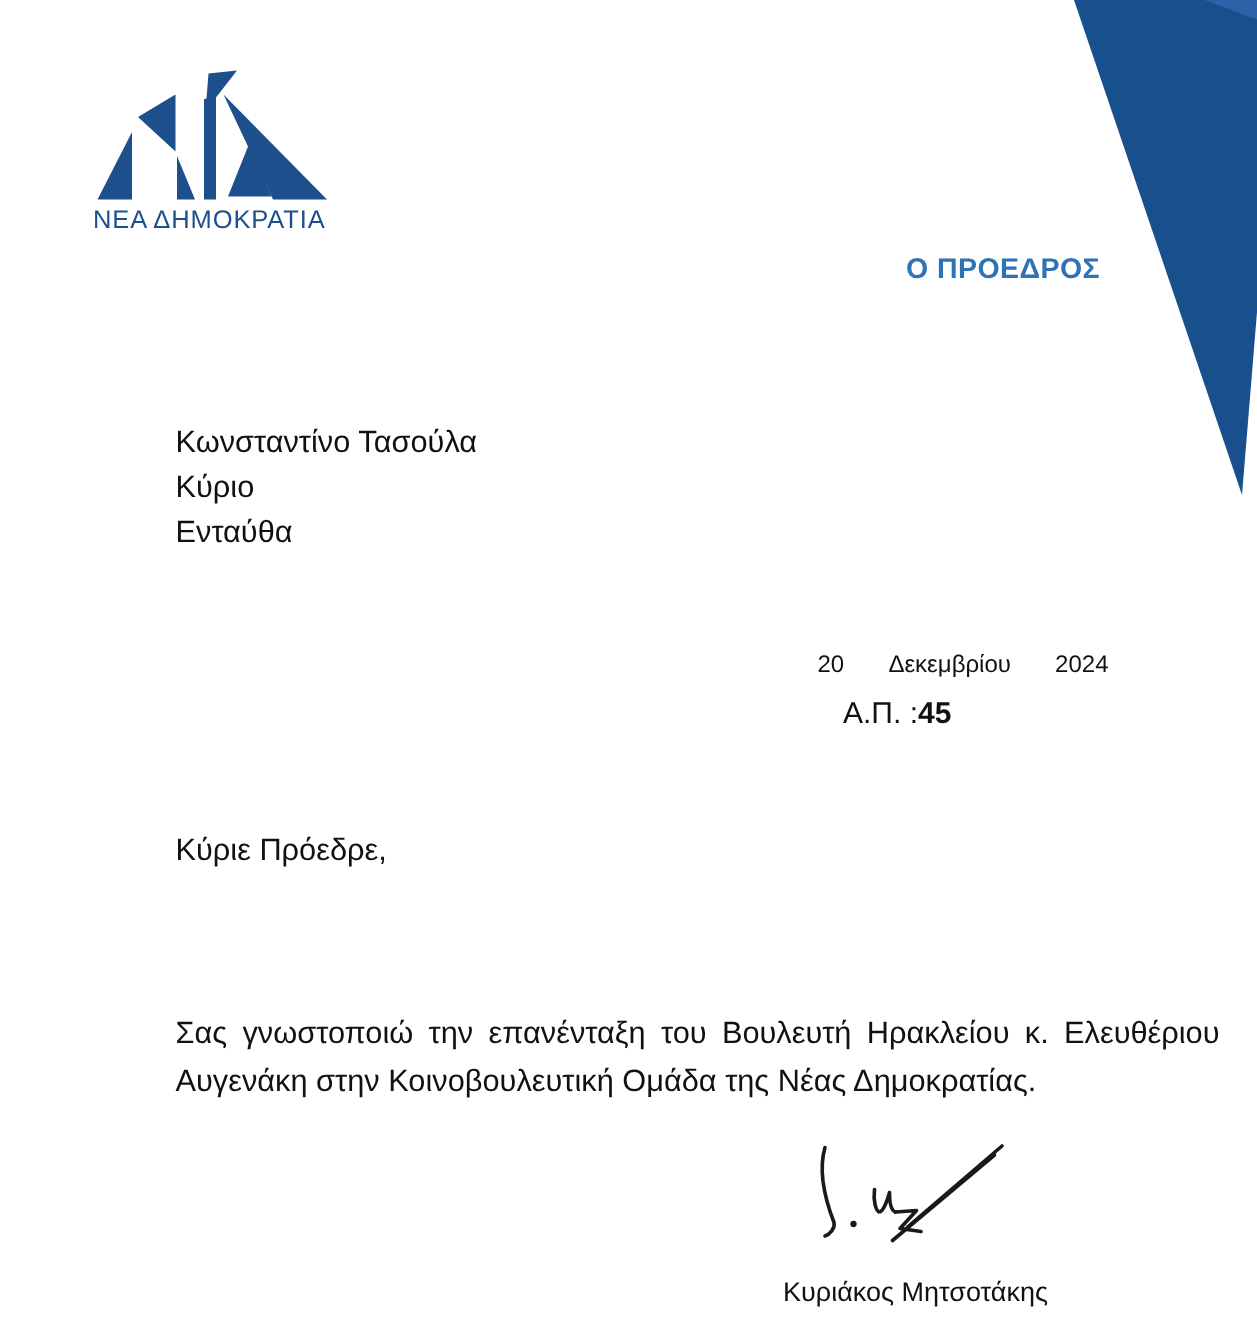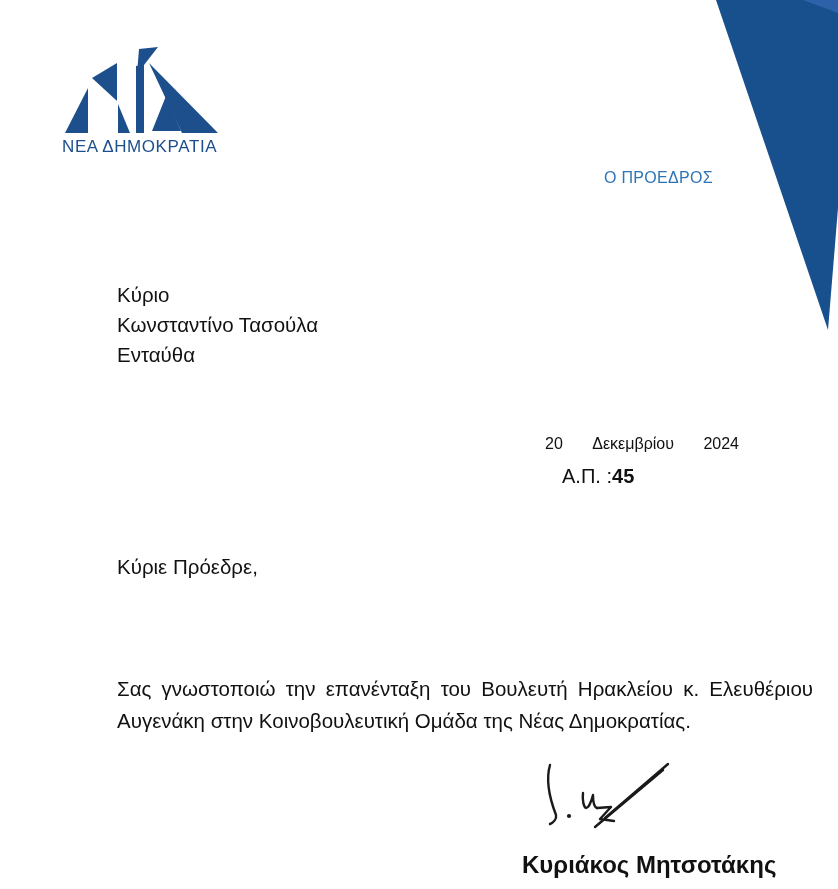--- a/index.html
+++ b/index.html
@@ -19,21 +19,21 @@
   
   .logo-mark { position: absolute; left: 60px; top: 38px; width: 170px; height: 100px; display: block; }
   .logo-text {
     position: absolute; left: 62px; top: 137px; width: 170px;
     font-size: 17px; font-weight: normal; letter-spacing: 0.6px;
     white-space: nowrap;
   }
 
   .office-title {
     position: absolute; left: 604px; top: 169px;
-    font-size: 16px; font-weight: normal; letter-spacing: 0.3px;
+    font-size: 19px; font-weight: bold; letter-spacing: 0.3px;
     white-space: nowrap;
   }
 
   .recipient {
     position: absolute; left: 117px; top: 280px;
     font-size: 20.5px; line-height: 30px; white-space: nowrap;
   }
 
   .date-row {
     position: absolute; left: 545px; top: 435px; width: 194px;
@@ -54,21 +54,21 @@
   .body-block {
     position: absolute; left: 117px; top: 646px; width: 696px;
     font-size: 20.5px; line-height: 32px;
   }
   .body-line-1 { text-align: justify; text-align-last: justify; margin-top: 27px; }
   .body-line-2 { text-align: left; }
 
   .signature-svg { position: absolute; left: 520px; top: 755px; width: 220px; height: 80px; display: block; }
   .signer-name {
     position: absolute; left: 522px; top: 851px;
-    font-size: 24px; white-space: nowrap; font-weight: bold;
+    font-size: 18px; white-space: nowrap;
   }
 </style>
 </head>
 <body>
 
 <div class="page">
 
   <svg class="corner-svg" viewBox="0 0 130 335" preserveAspectRatio="none">
     <polygon points="8,0 130,0 130,208 120,330" fill="#17508d"></polygon>
     <polygon points="95,0 130,0 130,13" fill="#2d62a8"></polygon>
@@ -83,22 +83,22 @@
       <polygon points="77,36 79,11 98,9"></polygon>
       <polygon points="106,58 121,93 92,93"></polygon>
       <polygon points="89,25 158,95 122,95"></polygon>
     </g>
   </svg>
   <div class="logo-text" style="color:#1d4f8c">ΝΕΑ ΔΗΜΟΚΡΑΤΙΑ</div>
 
   <div class="office-title" style="color:#2e74b5">Ο ΠΡΟΕΔΡΟΣ</div>
 
   <div class="recipient">
+    <div>Κωνσταντίνο Τασούλα</div>
     <div>Κύριο</div>
-    <div>Κωνσταντίνο Τασούλα</div>
     <div>Ενταύθα</div>
   </div>
 
   <div class="date-row">
     <span>20</span>
     <span>Δεκεμβρίου</span>
     <span>2024</span>
   </div>
 
   <div class="proto-row">

